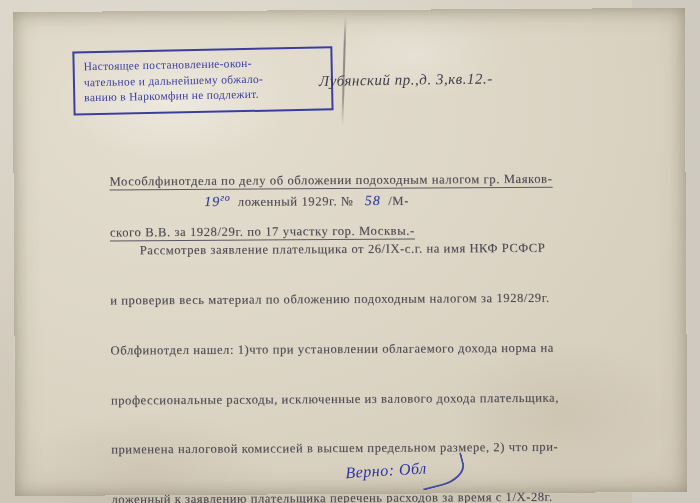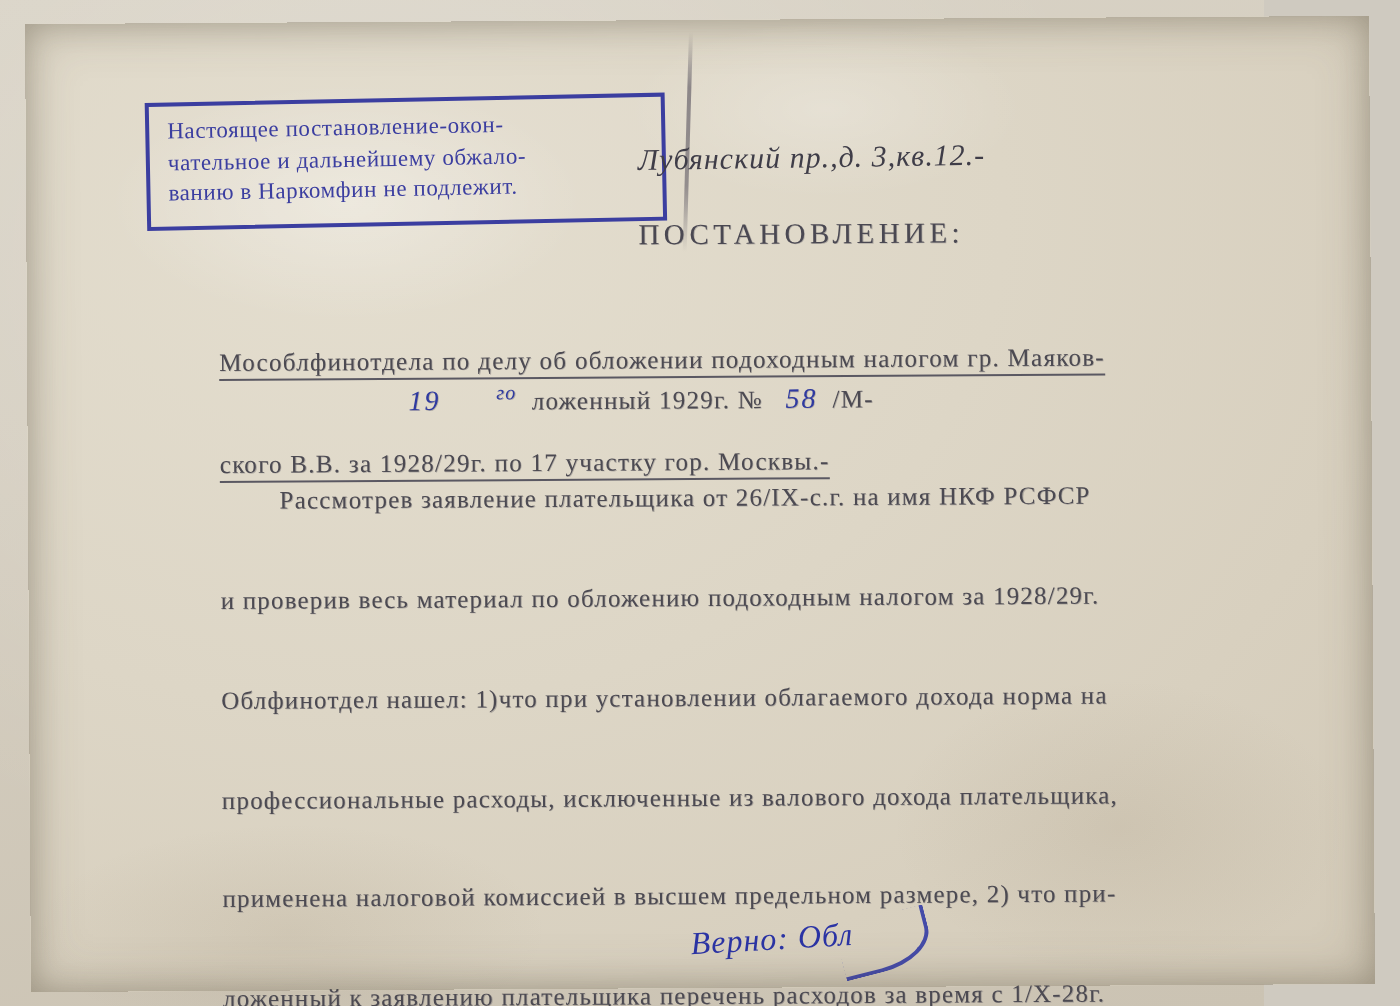--- a/index.html
+++ b/index.html
@@ -203,29 +203,28 @@
     <div id="pencil-stroke"></div>
 
     <div id="stamp-box">
       <div>Настоящее постановление-окон-</div>
       <div>чательное и дальнейшему обжало-</div>
       <div>ванию в Наркомфин не подлежит.</div>
     </div>
 
     <div id="address">Лубянский пр.,д. 3,кв.12.-</div>
 
-    <div class="tw" id="heading">ПОСТАНОВЛЕНИЕ:</div>
 
     <div class="tw" id="subject">
       <div class="line"><span class="u">Мособлфинотдела по делу об обложении подоходным налогом гр. Маяков-</span></div>
       <div class="line"><span class="u">ского В.В. за 1928/29г. по 17 участку гор. Москвы.-</span></div>
     </div>
 
     <div class="tw" id="dateline">
-      <span class="ink num">19</span><span class="ink" style="font-size:10px;vertical-align:super;margin-left:28px;">го</span><span>  </span><span>ложенный 1929г. №</span><span>   </span><span class="num">58</span><span>  </span><span>/М-</span>
+      <span class="ink num">19</span><span class="ink" style="font-size:10px;vertical-align:super;">го</span><span>  </span><span>ложенный 1929г. №</span><span>   </span><span class="num">58</span><span>  </span><span>/М-</span>
     </div>
 
     <div class="tw" id="body">
       <div class="line">        Рассмотрев заявление плательщика от 26/IX-с.г. на имя НКФ РСФСР</div>
       <div class="line">и проверив весь материал по обложению подоходным налогом за 1928/29г.</div>
       <div class="line">Облфинотдел нашел: 1)что при установлении облагаемого дохода норма на</div>
       <div class="line">профессиональные расходы, исключенные из валового дохода плательщика,</div>
       <div class="line">применена налоговой комиссией в высшем предельном размере, 2) что при-</div>
       <div class="line">ложенный к заявлению плательщика перечень расходов за время с 1/Х-28г.</div>
       

